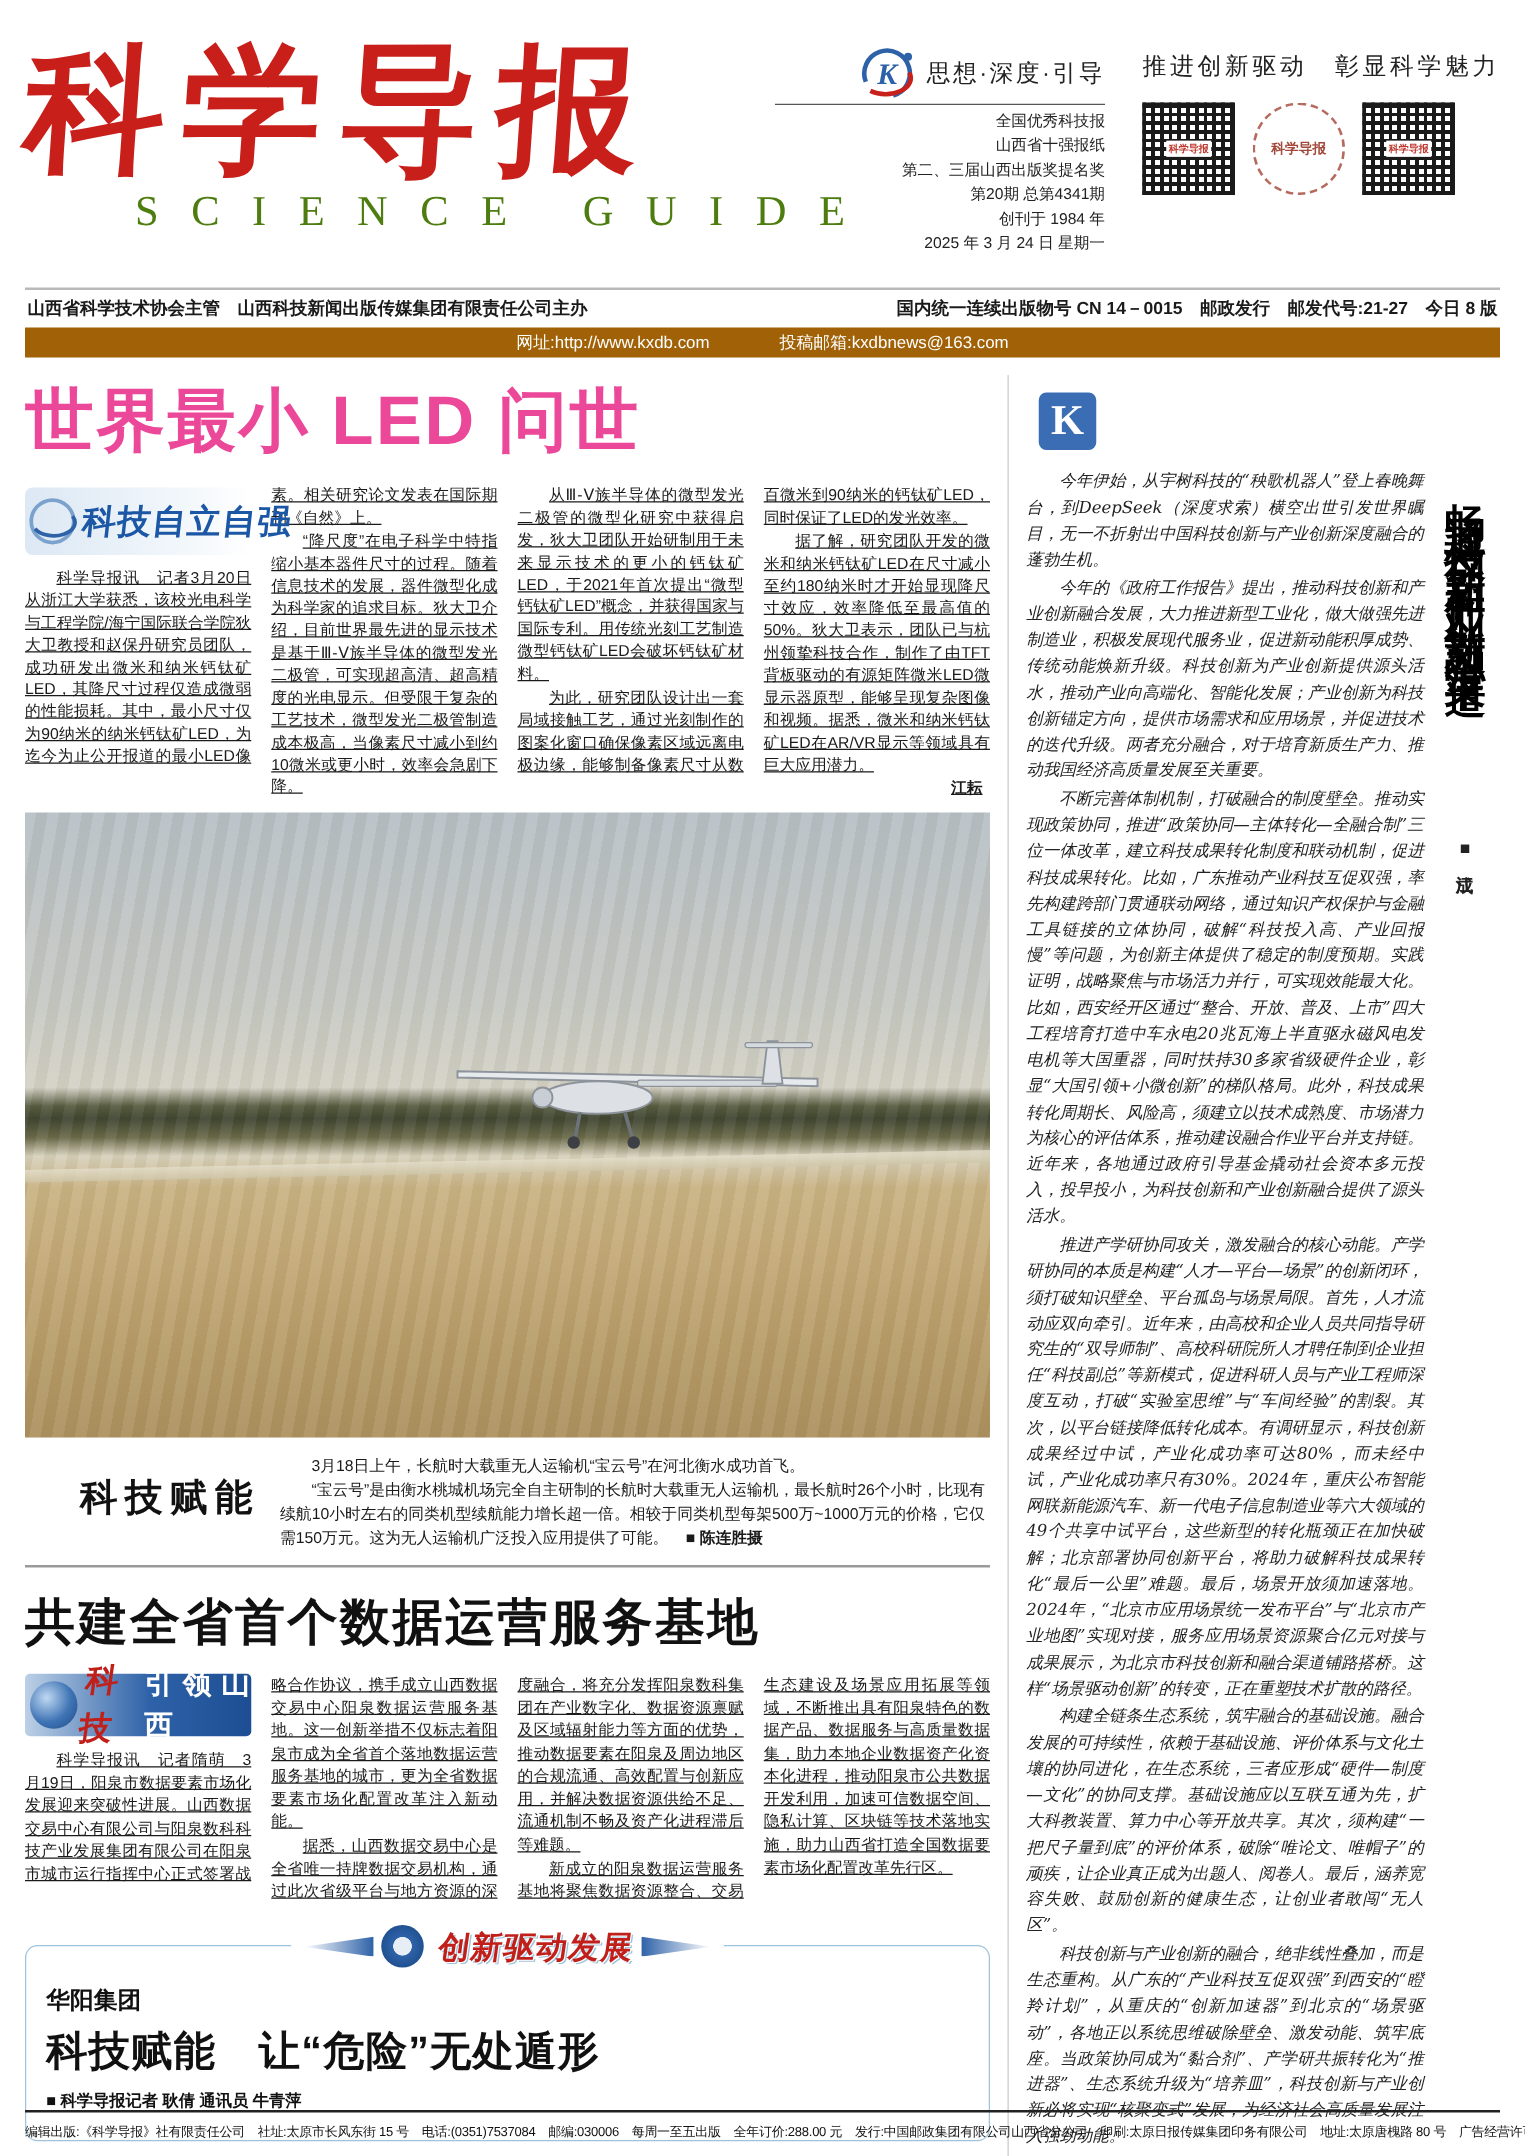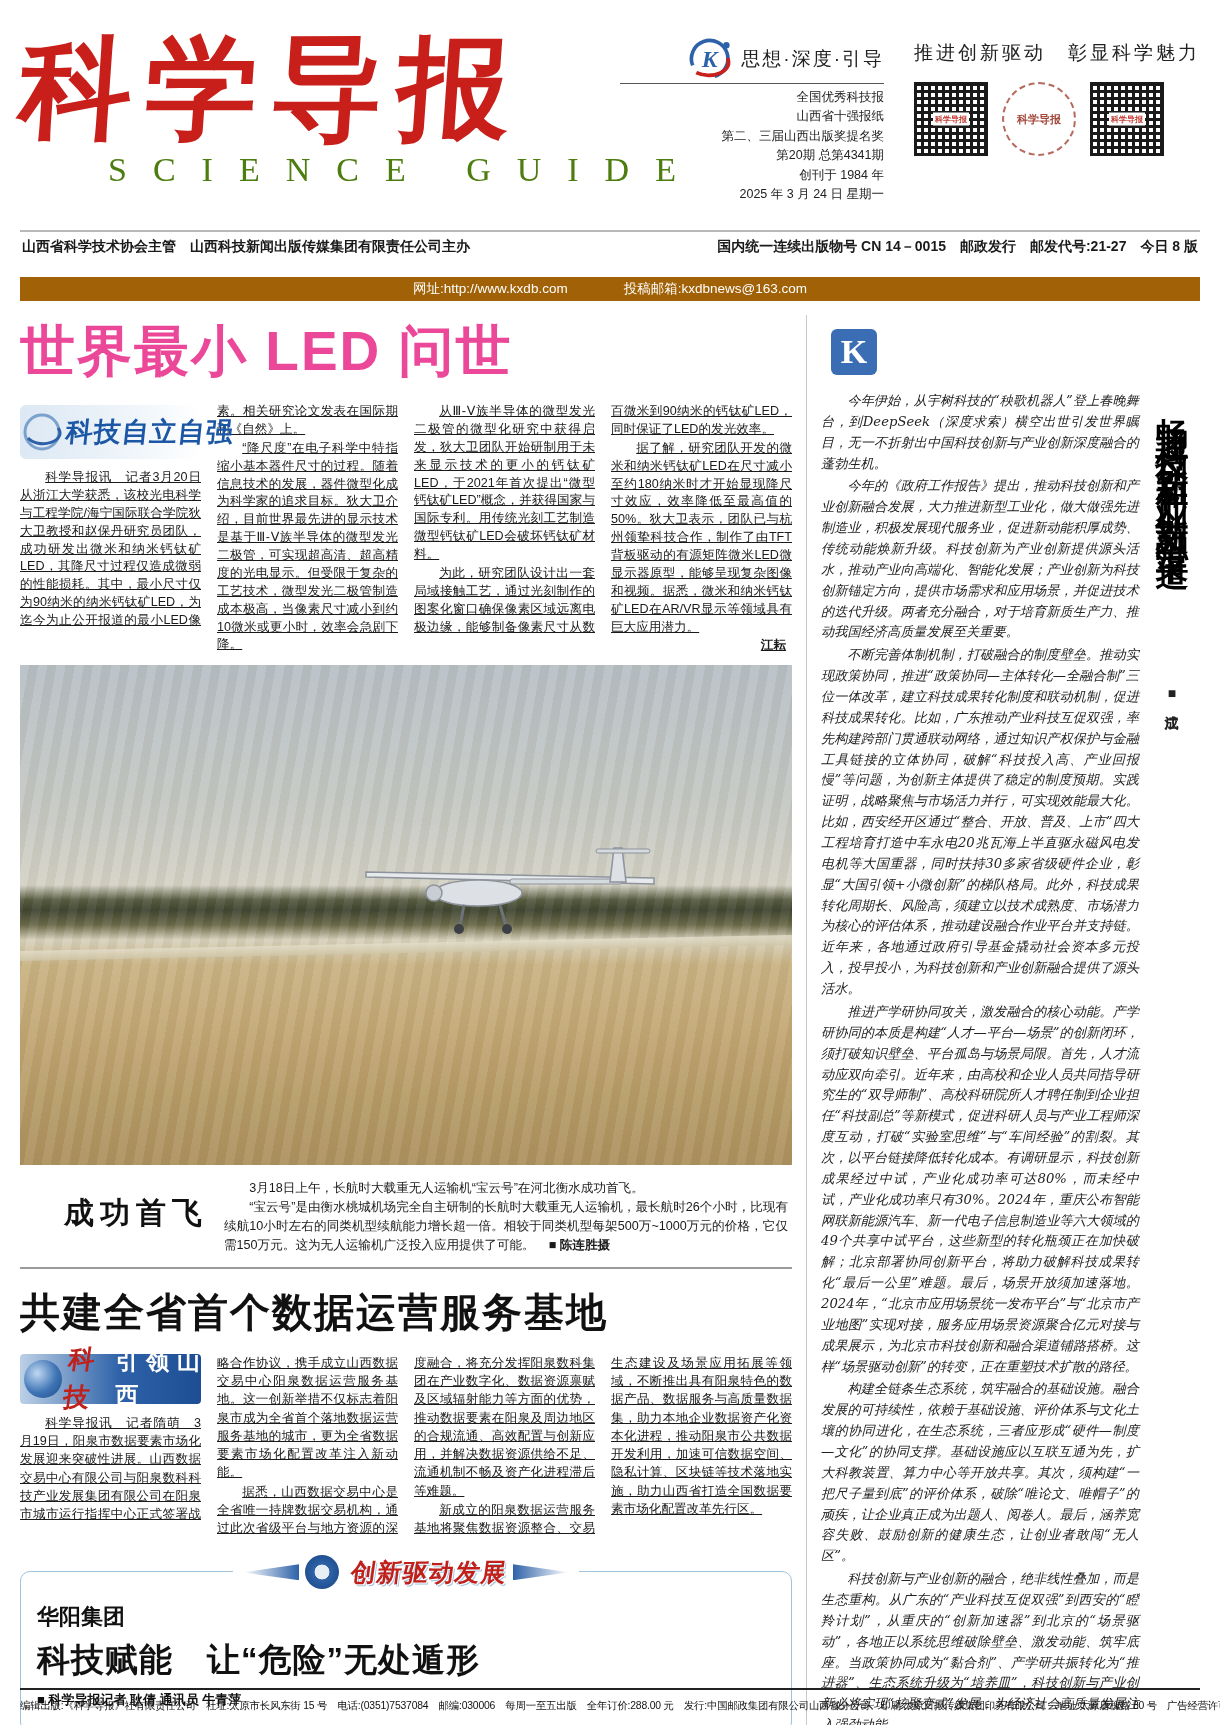--- a/index.html
+++ b/index.html
@@ -40,21 +40,21 @@
     position:absolute; left:50%; top:50%; transform:translate(-50%,-50%);
     background:#fff; color:#c03a30; font-size:8px; font-weight:bold; padding:1px 2px; white-space:nowrap;
   }
   .qr.stamp {
     background:#fff; outline:none; border:2px dashed #b66a5d; border-radius:50%;
   }
   .qr.stamp .qr-label { background:transparent; color:#a2493c; font-size:11px; }
 
   
   .rule1 { border-top:2px solid #b9b9b9; margin-top:4px; }
-  .info-line { display:flex; justify-content:space-between; padding:6px 2px 21px 2px; font-size:14px; font-weight:bold; color:#1a1a1a; }
+  .info-line { display:flex; justify-content:space-between; padding:6px 2px 6px 2px; font-size:14px; font-weight:bold; color:#1a1a1a; }
   .blue-bar {
     background:#a16207; color:#fff; height:24px; display:flex; align-items:center; justify-content:center;
     gap:56px; font-size:13.5px;
   }
 
   
   .main { display:flex; margin-top:14px; }
   .col-left { width:772px; }
   .col-right { width:388px; margin-left:14px; padding-left:14px; border-left:1px solid #c9c9c9; }
 
@@ -103,21 +103,21 @@
   
   .box-section { position:relative; border:1px solid #9fc3dc; border-radius:10px; margin-top:34px; padding:30px 16px 12px 16px; }
   .badge-cxqd {
     position:absolute; top:-20px; left:50%; transform:translateX(-50%);
     display:flex; align-items:center; background:#fff; padding:0 10px; height:40px;
   }
   .badge-cxqd .wing { width:56px; height:16px; background:linear-gradient(90deg,transparent,#2e62a8); clip-path:polygon(0 50%,100% 0,100% 100%); }
   .badge-cxqd .wing.r { background:linear-gradient(270deg,transparent,#2e62a8); clip-path:polygon(100% 50%,0 0,0 100%); }
   .badge-cxqd .gear { width:34px; height:34px; border-radius:50%; background:radial-gradient(circle,#e8eef6 30%,#2e62a8 32%,#16437f); margin:0 6px; flex:none; }
   .badge-cxqd .t { font-size:25px; font-weight:bold; color:#c01f1a; transform:skewX(-8deg); letter-spacing:1px; white-space:nowrap; margin:0 6px; text-shadow:1px 1px 0 #fff,2px 2px 0 #9fc3dc; }
-  .hy-kicker { font-size:22px; font-weight:bold; margin-bottom:6px; }
+  .hy-kicker { font-size:19px; font-weight:bold; margin-bottom:6px; }
   .hy-headline { font-size:33px; font-weight:bold; letter-spacing:1px; margin-bottom:8px; }
   .hy-byline { font-size:13px; font-weight:bold; margin-bottom:10px; }
 
   
   .sb-logo-row { display:flex; align-items:flex-end; padding:14px 0 0 10px; }
   .kblock { width:46px; height:46px; background:#3b6db4; color:#fff; font-weight:bold; font-size:34px;
     display:flex; align-items:center; justify-content:center; border-radius:6px; flex:none; font-family:"Liberation Serif",serif; }
   .sb-logo-text { margin-left:10px; border-bottom:1px solid #777; padding:0 30px 2px 2px; }
   .sb-logo-text .red { font-family:"DejaVu Serif",serif; font-style:italic; font-weight:bold; color:#c01f1a; font-size:34px; }
   .sb-logo-text .blk { font-size:29px; color:#111; letter-spacing:2px; }
@@ -223,21 +223,21 @@
           <path d="M254,18 L262,18 L266,52 L250,52 Z" fill="#dde1e6" stroke="#8d939b" stroke-width="1.5"></path>
           <rect x="236" y="19" width="54" height="4" rx="2" fill="#d5dade" stroke="#8d939b" stroke-width="1"></rect>
           <line x1="104" y1="75" x2="100" y2="96" stroke="#6d737b" stroke-width="3"></line>
           <line x1="140" y1="75" x2="146" y2="96" stroke="#6d737b" stroke-width="3"></line>
           <circle cx="99" cy="99" r="5" fill="#3c4044"></circle>
           <circle cx="147" cy="99" r="5" fill="#3c4044"></circle>
         </svg>
       </div>
 
       <div class="caption">
-        <div class="caption-title">成功首飞</div>
+        <div class="caption-title">科技赋能</div>
         <div class="caption-text">
           <div class="cl1">3月18日上午，长航时大载重无人运输机“宝云号”在河北衡水成功首飞。</div>
           <div class="cl1"><span>“宝云号”是由衡水桃城机场完全自主研制的长航时大载重无人运输机，最长航时26个小时，比现有续航10小时左右的同类机型续航能力增长超一倍。相较于同类机型每架500万~1000万元的价格，它仅需150万元。这为无人运输机广泛投入应用提供了可能。</span><span class="credit">■ 陈连胜摄</span></div>
         </div>
       </div>
 
       <div class="data-art">
         <div class="data-headline">共建全省首个数据运营服务基地</div>
         <div class="art-body">
           <div class="badge-ylsx">

